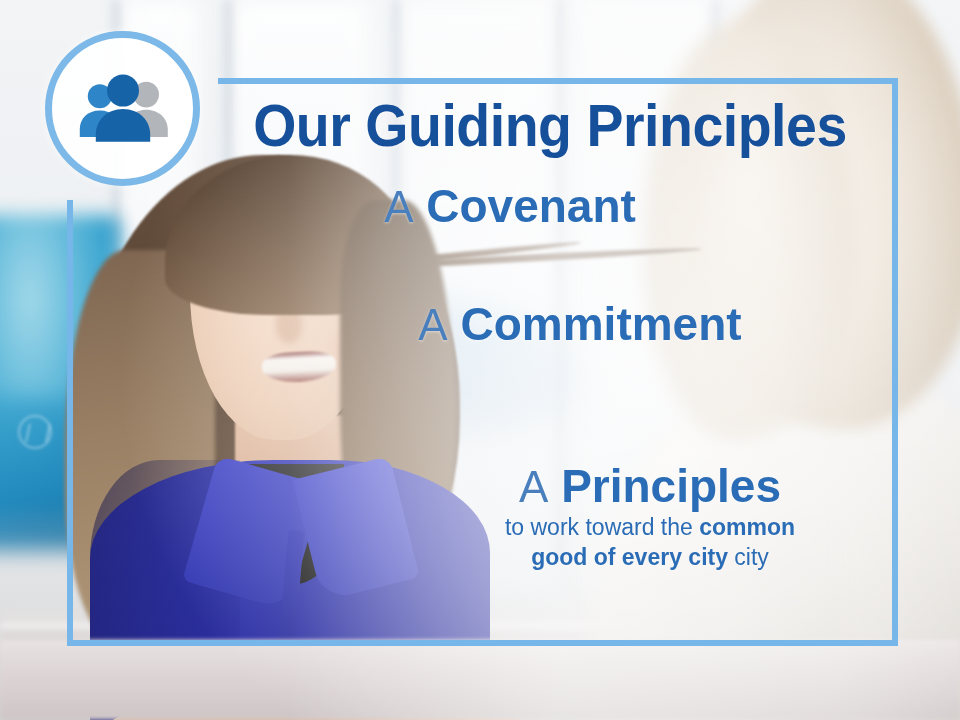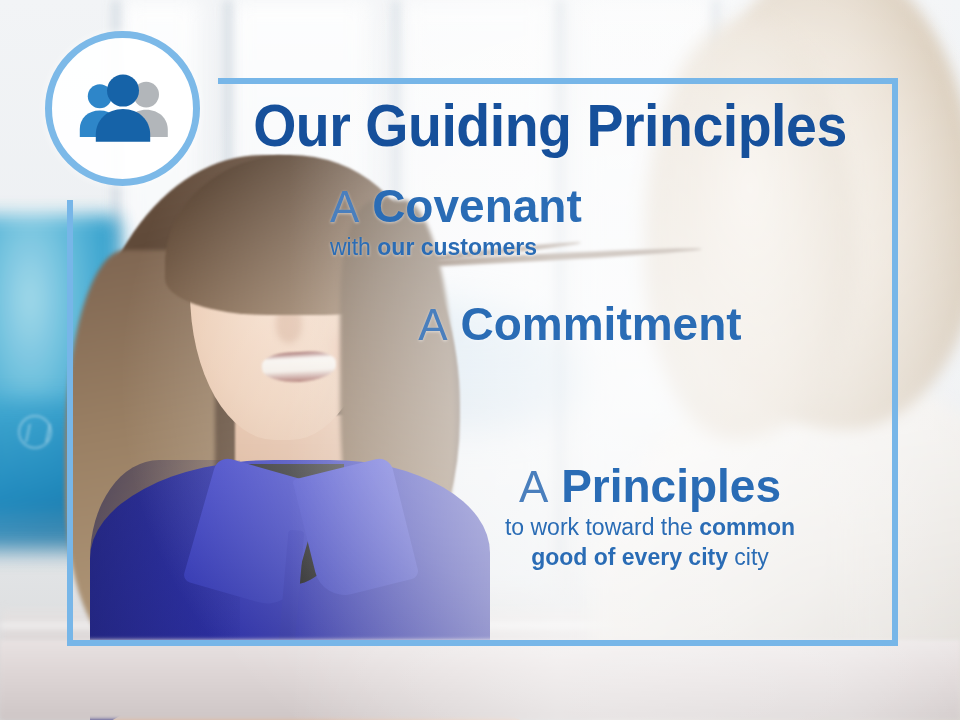--- a/index.html
+++ b/index.html
@@ -266,21 +266,21 @@
     font-size:46px; line-height:1.08; color:#2A6CB5; font-weight:bold;
     white-space:nowrap; text-shadow:0 1px 3px rgba(255,255,255,.5);
   }
   .big .art{ font-weight:normal; color:#4a7fbd; font-size:44px; }
   .sub{
     font-size:23px; line-height:1.33; color:#2A6CB5; font-weight:normal;
     text-shadow:0 1px 3px rgba(255,255,255,.5);
   }
   .sub b{ font-weight:bold; }
 
-  .b1{ left:330px; top:182px; width:360px; text-align:left; }
+  .b1{ left:330px; top:182px; width:360px; text-align:center; }
   .b2{ left:380px; top:300px; width:400px; text-align:center; }
   .b3{ left:440px; top:462px; width:420px; text-align:center; }
 </style>
 </head>
 <body>
 
 <div class="canvas">
 
   <div class="photo">
     <div class="bg-base"></div>
@@ -366,23 +366,20 @@
     </svg>
   </div>
 
   <div class="title">Our Guiding Principles</div>
 
   <div class="block b1">
     <div class="big">
       <span class="art">A</span>
       <span>Covenant</span>
     </div>
-    <div class="sub">
-        <div><span>with </span><b>our customers</b></div>
-      </div>
   </div>
 
   <div class="block b2">
     <div class="big">
       <span class="art">A</span>
       <span>Commitment</span>
     </div>
     <div class="sub">
       </div>
   </div>

